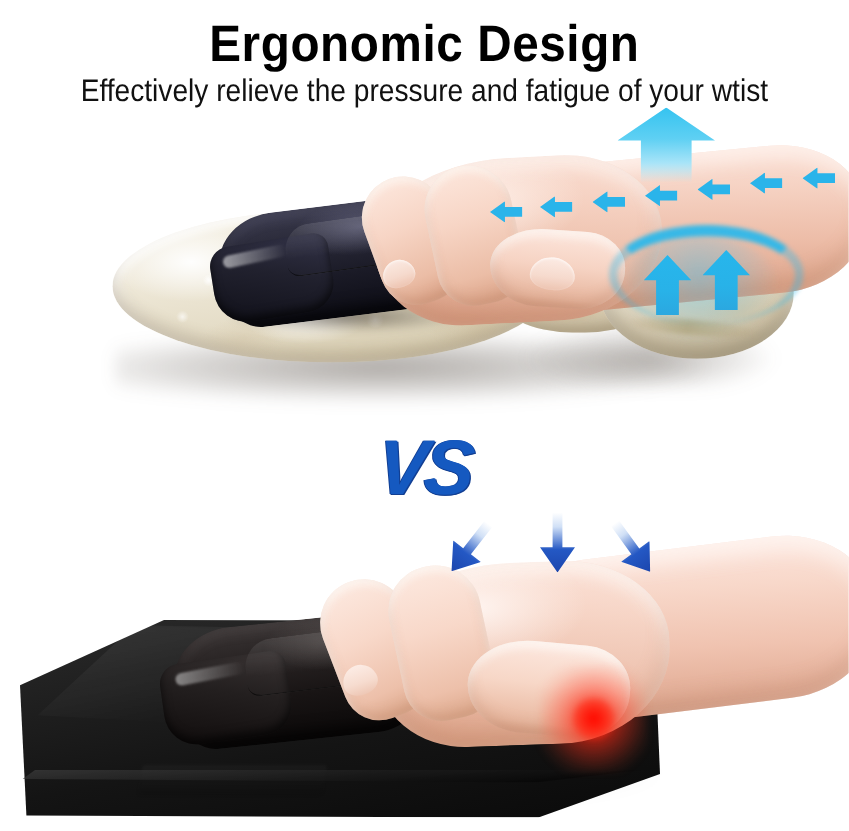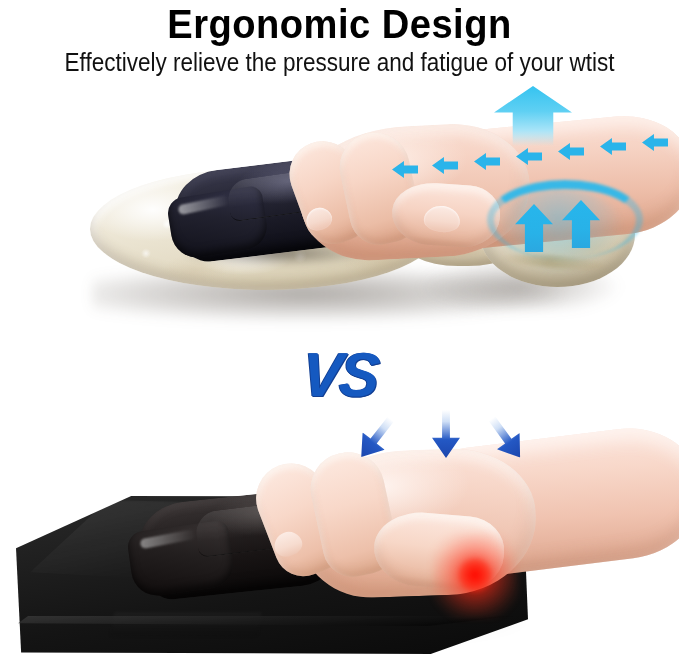--- a/index.html
+++ b/index.html
@@ -8,21 +8,21 @@
     -webkit-font-smoothing:antialiased;
   }
   #poster{
     position:relative;
     width:679px;height:665px;
     background:#ffffff;
     overflow:hidden;
   }
 
   
-  .hdr{position:absolute;left:0;top:0;width:679px;text-align:center;}
+  .hdr{position:absolute;left:0;top:11px;width:679px;text-align:center;}
   .title{
     margin:0;
     font-size:41px;
     line-height:46px;
     font-weight:700;
     letter-spacing:0.5px;
     color:#000000;
     transform:scaleX(.93);
     padding-top:1px;
   }

